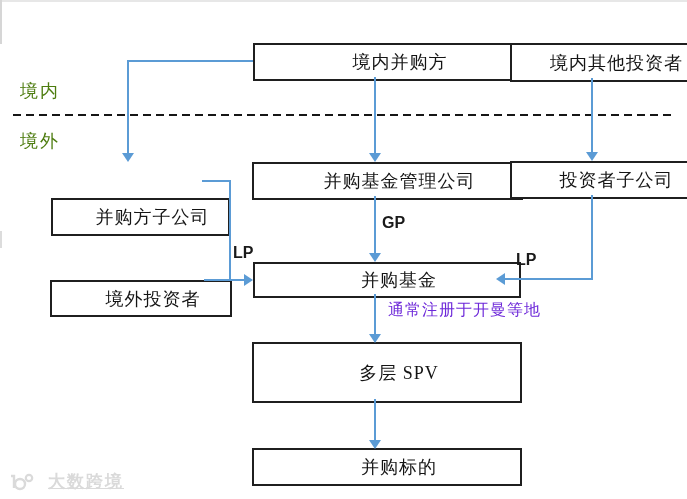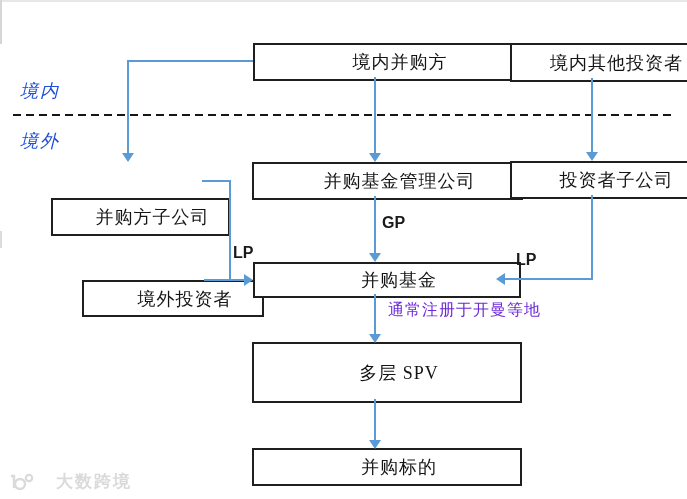--- a/index.html
+++ b/index.html
@@ -12,21 +12,21 @@
   .edge-left{position:absolute;left:0;top:0;width:2px;height:44px;background:#d6d6d6;}
   .edge-left2{position:absolute;left:0;top:231px;width:2px;height:17px;background:#dcdcdc;}
 
   .node{
     position:absolute;border:2px solid #1f1f1f;background:#ffffff;
     display:flex;align-items:center;justify-content:center;
     font-size:18px;color:#141414;letter-spacing:1px;white-space:nowrap;padding-left:24px;
   }
 
   .region-label{
-    position:absolute;font-size:18px;color:#1d4ed8;letter-spacing:2px;font-style:italic;
+    position:absolute;font-size:18px;color:#4d7c0f;letter-spacing:2px;
   }
 
   .dashline{
     position:absolute;left:13px;top:114px;width:663px;height:2px;
     background:repeating-linear-gradient(90deg,#161616 0 8px,transparent 8px 13px);
   }
 
   .seg{position:absolute;background:#5B9BD5;}
   .ah-down{position:absolute;width:0;height:0;
     border-left:6px solid transparent;border-right:6px solid transparent;
@@ -40,23 +40,23 @@
 
   .edge-label{
     position:absolute;font-family:"Liberation Sans","DejaVu Sans",sans-serif;
     font-weight:600;font-size:16px;color:#1a1a1a;
   }
   .note-label{
     position:absolute;font-size:16px;color:#6d28d9;letter-spacing:1px;white-space:nowrap;
   }
 
   .watermark{
-    position:absolute;left:8px;top:470px;display:flex;align-items:center;gap:20px;
+    position:absolute;left:8px;top:470px;display:flex;align-items:center;gap:12px;
     color:#dadada;font-family:"Liberation Sans","DejaVu Sans",sans-serif;
-    font-weight:700;font-size:17px;letter-spacing:2px;user-select:none;
+    font-weight:700;font-size:17px;letter-spacing:2px;user-select:none;text-decoration:underline;
   }
 </style>
 </head>
 <body>
 
 <div class="canvas">
 
   <div class="edge-top"></div>
   <div class="edge-left"></div>
   <div class="edge-left2"></div>
@@ -75,21 +75,21 @@
   <div class="node" style="left:51px;top:162px;width:151px;height:34px;margin-top:36px;">
     <span>并购方子公司</span>
   </div>
   <div class="node" style="left:252px;top:162px;width:243px;height:34px;">
     <span>并购基金管理公司</span>
   </div>
   <div class="node" style="left:510px;top:161px;width:161px;height:34px;">
     <span>投资者子公司</span>
   </div>
 
-  <div class="node" style="left:50px;top:280px;width:154px;height:33px;margin-left:32px;">
+  <div class="node" style="left:50px;top:280px;width:154px;height:33px;">
     <span>境外投资者</span>
   </div>
   <div class="node" style="left:253px;top:262px;width:240px;height:32px;">
     <span>并购基金</span>
   </div>
 
   <div class="node" style="left:252px;top:342px;width:242px;height:57px;">
     <span>多层 SPV</span>
   </div>
   <div class="node" style="left:252px;top:448px;width:242px;height:34px;">

